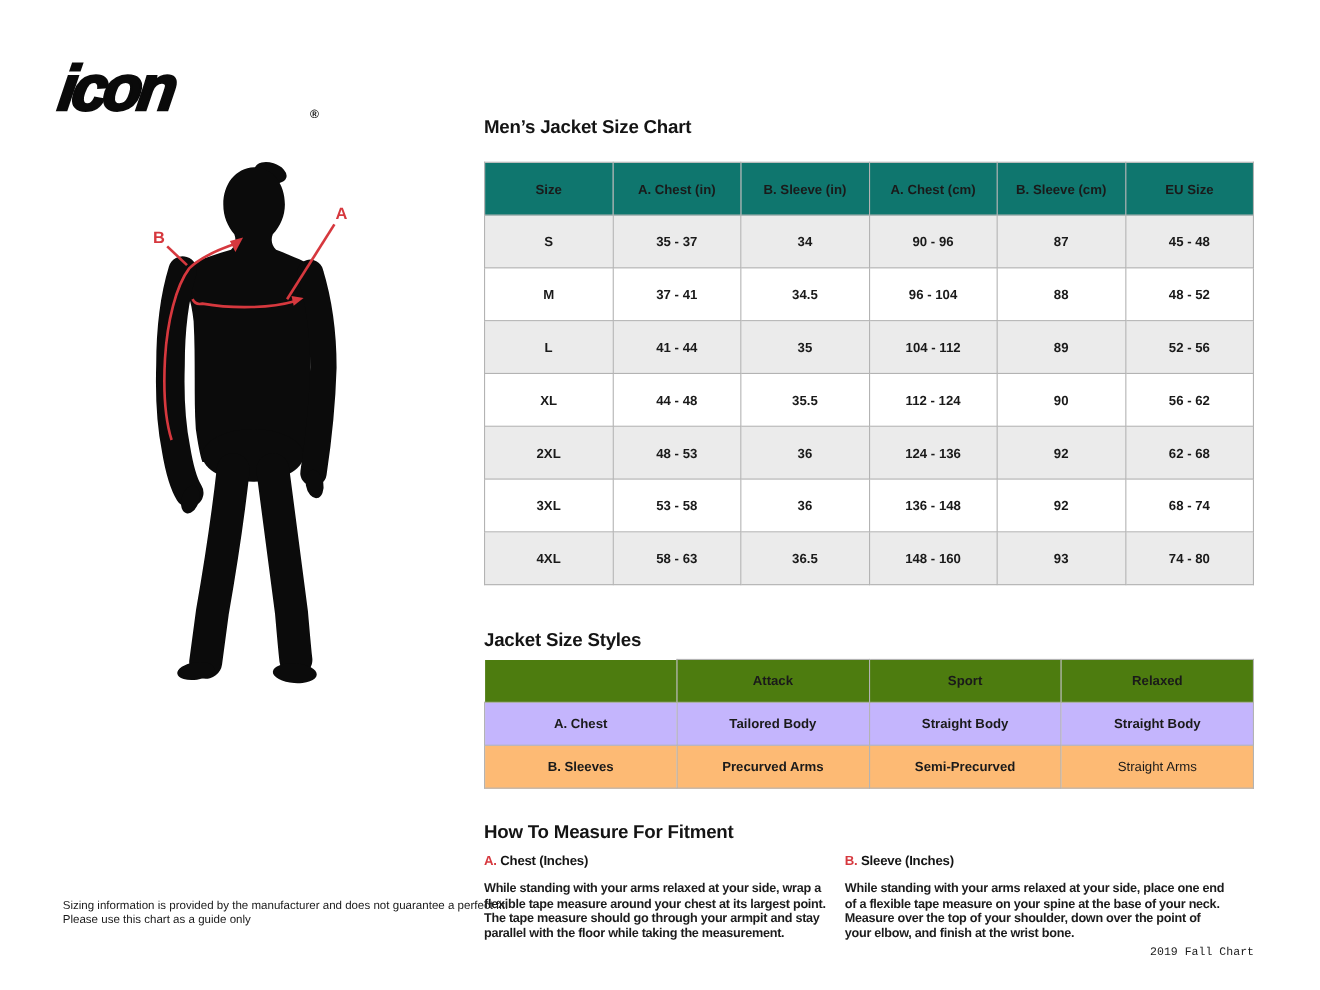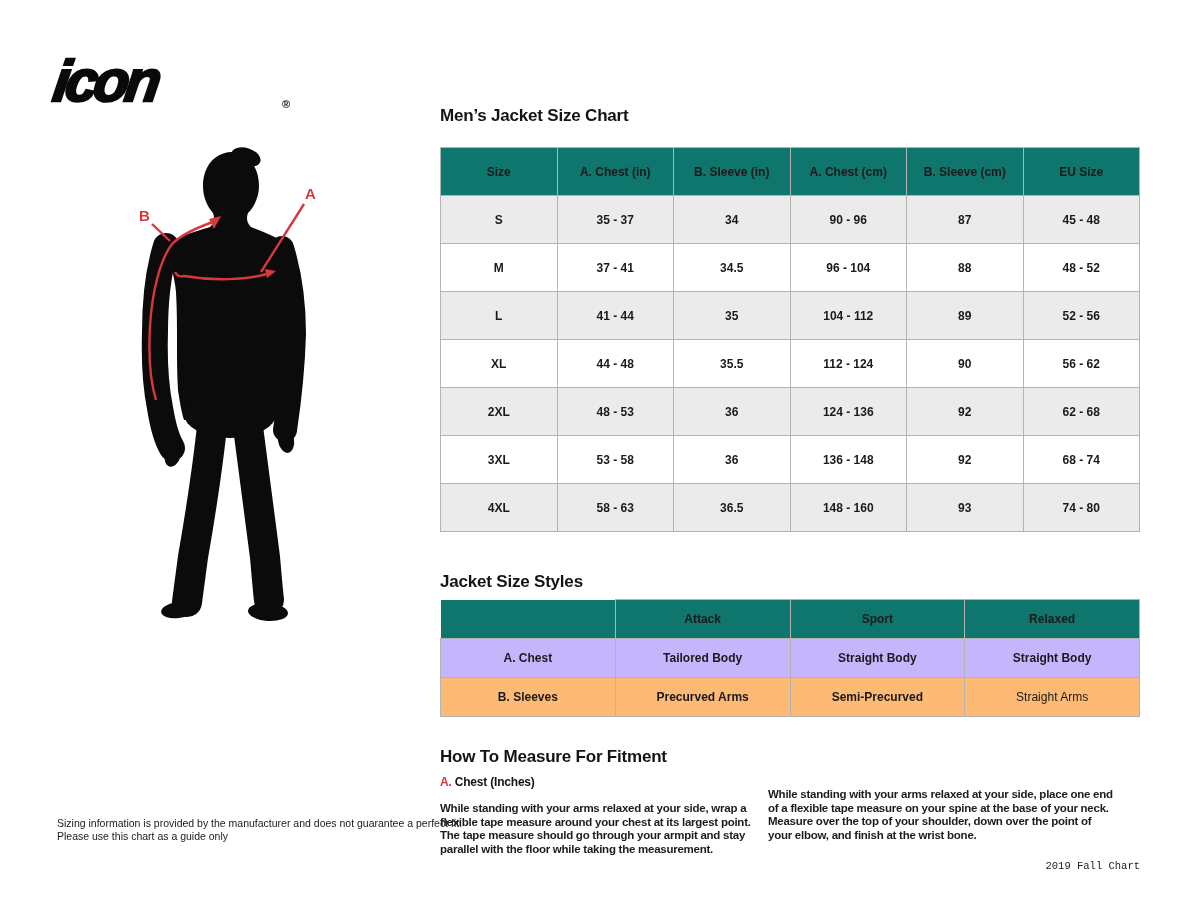--- a/index.html
+++ b/index.html
@@ -34,21 +34,21 @@
     font-size:12px;font-weight:700;color:#1a1a1a;background:#ffffff;padding:0;
   }
   .size-table tr.head td{background:#0f766e;}
   .size-table tr.alt td{background:#ebebeb;}
   
   .styles-table{position:absolute;left:440px;top:599px;width:700px;}
   .styles-table td{
     border:1px solid #b3b3b3;height:38px;text-align:center;vertical-align:middle;
     font-size:12px;font-weight:700;color:#1a1a1a;background:#fdba74;padding:0;
   }
-  .styles-table tr.head td{background:#0f766e;}
+  .styles-table tr.head td{background:#4d7c0f;}
   .styles-table td.blank{border:none;background:transparent;}
   .styles-table tr.alt td{background:#c4b5fd;}
   .styles-table td.reg{font-weight:400;text-align:center;}
   
   .measure-col{position:absolute;top:775px;}
   #measure-chest{left:440px;width:330px;}
   #measure-sleeve{left:768px;width:345px;}
   .measure-label{font-size:12px;font-weight:700;color:#141414;letter-spacing:-0.2px;}
   .measure-label .red{color:var(--accent);}
   .measure-body{
@@ -212,20 +212,24 @@
 
   <div id="measure-chest" class="measure-col">
     <div class="measure-label">
       <span class="red">A.</span>
       <span>Chest (Inches)</span>
     </div>
     <div class="measure-body">While standing with your arms relaxed at your side, wrap a flexible tape measure around your chest at its largest point. The tape measure should go through your armpit and stay parallel with the floor while taking the measurement.</div>
   </div>
 
   <div id="measure-sleeve" class="measure-col">
+    <div class="measure-label">
+      <span class="red">B.</span>
+      <span>Sleeve (Inches)</span>
+    </div>
     <div class="measure-body">While standing with your arms relaxed at your side, place one end of a flexible tape measure on your spine at the base of your neck. Measure over the top of your shoulder, down over the point of your elbow, and finish at the wrist bone.</div>
   </div>
 
   <div class="disclaimer">
     <div>Sizing information is provided by the manufacturer and does not guarantee a perfect fit.</div>
     <div>Please use this chart as a guide only</div>
   </div>
   <div class="chart-version">2019 Fall Chart</div>
 
 </div>

